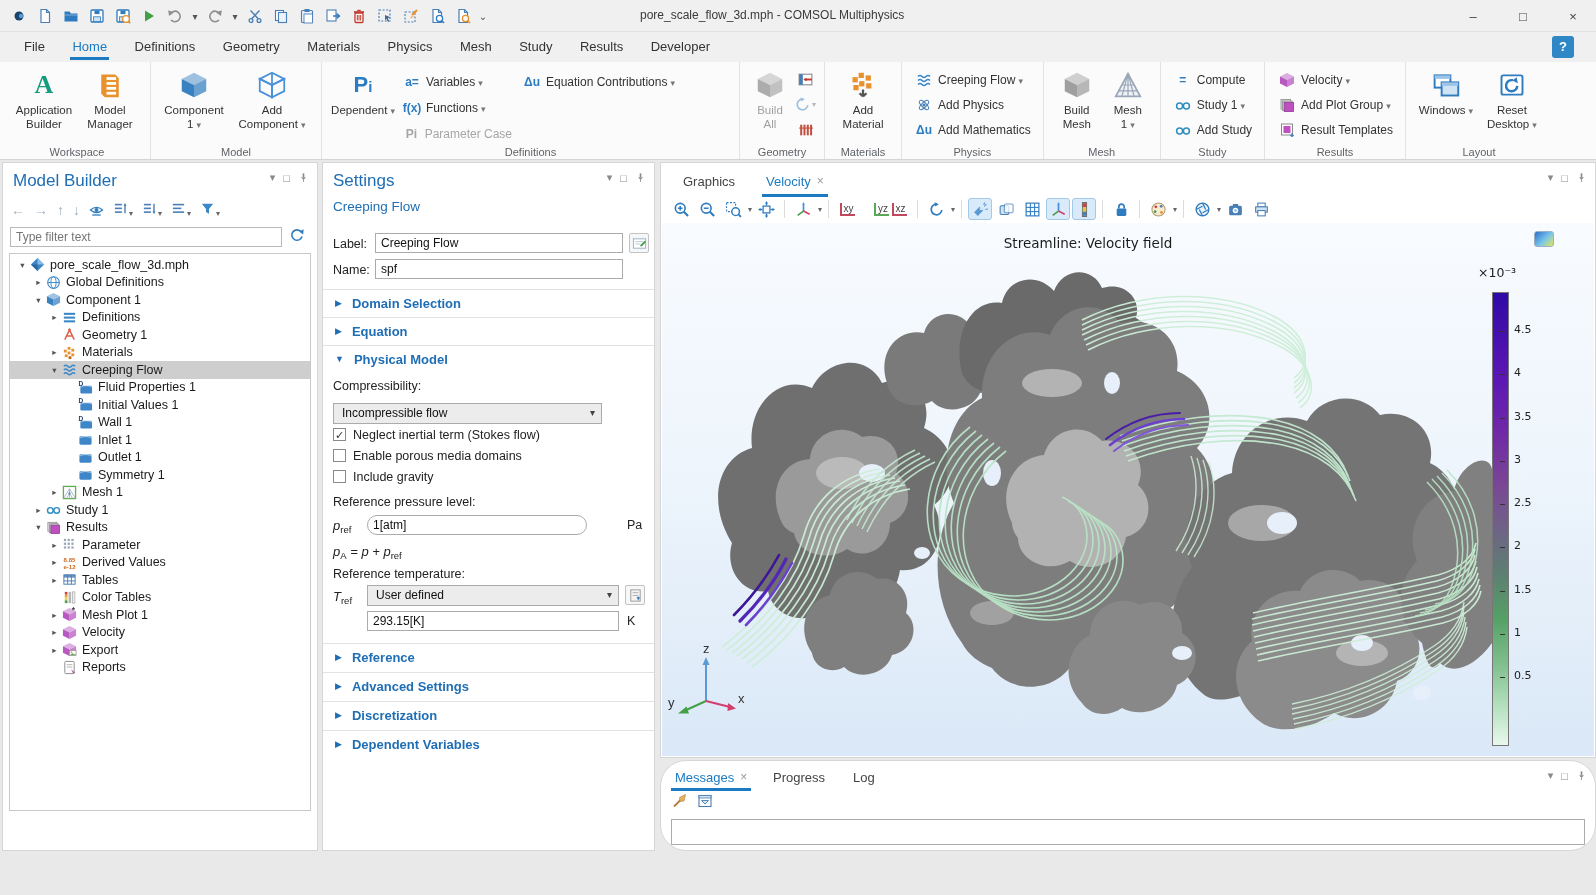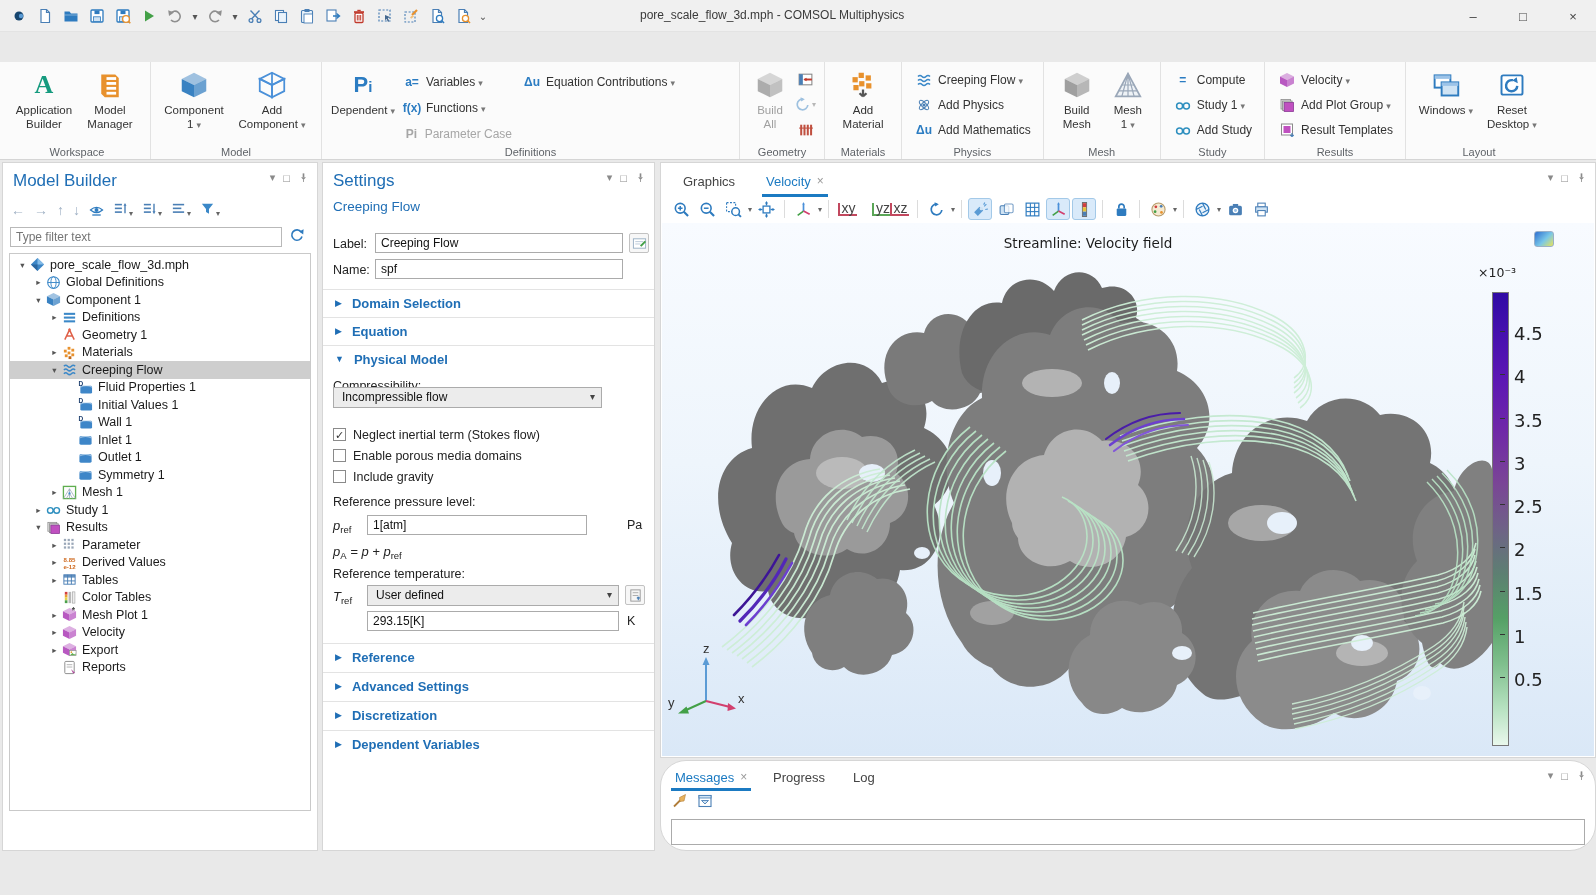--- a/index.html
+++ b/index.html
@@ -71,29 +71,29 @@
   #gfx{left:660px;top:162px;width:936px;height:596px;}
   .gtab{position:absolute;top:5px;height:26px;font-size:13px;color:#444;display:flex;align-items:center;gap:6px;}
   .gtab.active{color:#1b7ac2;}
   .gtab.active::after{content:"";position:absolute;left:-4px;right:-4px;bottom:-3px;height:3px;background:#1b7ac2;}
   .tclose{color:#9a9a9a;font-size:12px;}
   #gtools{position:absolute;left:8px;top:33px;height:26px;display:flex;align-items:center;gap:2px;}
   .gbtn{width:24px;height:22px;display:flex;align-items:center;justify-content:center;border-radius:3px;position:relative;}
   .gbtn svg{width:17px;height:17px;}
   .gbtn.on{background:#d9eafa;border:1px solid #a3c9e8;}
   .gsep{width:1px;height:18px;background:#dcdcdc;margin:0 4px;}
-  .vtxt{font-size:14px;color:#444;border-left:2px solid #c2485e;border-bottom:2px solid #c2485e;padding:0 1px 0 2px;line-height:11px;}
+  .vtxt{font-size:10px;color:#444;border-left:2px solid #c2485e;border-bottom:2px solid #c2485e;padding:0 1px 0 2px;line-height:11px;}
   .vtxt.g{border-color:#5ba657;margin-left:17px;}
   #canvas{position:absolute;left:1px;top:60px;right:1px;bottom:1px;background:linear-gradient(180deg,#f8fbff 0%,#eef5fc 45%,#dae8f7 100%);overflow:hidden;}
   #ptitle{position:absolute;left:0;right:80px;top:12px;text-align:center;font-size:13.5px;color:#1c1c1c;font-family:"DejaVu Sans",sans-serif;z-index:3;}
   #pbtn{position:absolute;right:40px;top:8px;width:20px;height:16px;border-radius:3px;background:linear-gradient(135deg,#2f6fd0,#79c7e8 55%,#e8e45a);border:1px solid #9ab0c8;z-index:3;}
   #cbar{position:absolute;right:85px;top:69px;width:17px;height:454px;border:1px solid #777;z-index:3;
     background:linear-gradient(180deg,#2f0aa5 0%,#4610ae 9%,#5c17b4 19%,#6f27a8 30%,#7a4596 42%,#6f6287 52%,#5d7f72 62%,#55a066 72%,#7fbf8d 82%,#b7e2c1 92%,#e9f8ec 100%);}
   #cbexp{position:absolute;right:78px;top:42px;font-size:12.5px;color:#222;z-index:3;font-family:"DejaVu Sans",sans-serif;}
-  .ctick{position:absolute;right:52px;width:28px;font-size:18px;color:#222;z-index:3;font-family:"DejaVu Sans",sans-serif;}
+  .ctick{position:absolute;right:52px;width:28px;font-size:11px;color:#222;z-index:3;font-family:"DejaVu Sans",sans-serif;}
   .ctick::before{content:"";position:absolute;left:-14px;top:8px;width:5px;height:1px;background:#333;}
   #scene{position:absolute;left:0;top:0;width:936px;height:536px;}
   
   #msg{left:660px;top:760px;width:936px;height:91px;border-radius:26px;}
   .mtab2{position:absolute;top:4px;height:24px;font-size:13px;color:#444;display:flex;align-items:center;gap:6px;}
   .mtab2.active{color:#1b7ac2;}
   .mtab2.active::after{content:"";position:absolute;left:-4px;right:-4px;bottom:-2px;height:3px;background:#1b7ac2;}
   #msgtools{position:absolute;left:10px;top:32px;display:flex;gap:10px;}
   #msgtools svg{width:16px;height:16px;}
   #msgbox{position:absolute;left:10px;right:10px;top:58px;bottom:5px;border:1px solid #ababab;background:#fff;}
@@ -616,20 +616,33 @@
           </svg>
         </span>
       <span class="qchev">⌄</span>
     </div>
     <div id="wtitle">pore_scale_flow_3d.mph - COMSOL Multiphysics</div>
     <div class="wctl" style="right:100px">–</div>
     <div class="wctl" style="right:50px">□</div>
     <div class="wctl" style="right:0">×</div>
   </div>
 
+  <div id="menubar">
+    <span style="margin-left:12px" class="mtab">File</span>
+    <span class="mtab active">Home</span>
+    <span class="mtab">Definitions</span>
+    <span class="mtab">Geometry</span>
+    <span class="mtab">Materials</span>
+    <span class="mtab">Physics</span>
+    <span class="mtab">Mesh</span>
+    <span class="mtab">Study</span>
+    <span class="mtab">Results</span>
+    <span class="mtab">Developer</span>
+    <span id="helpbtn">?</span>
+  </div>
 
   <div id="ribbon">
     <div class="rgroup">
       <div class="rbig" style="width:66px">
         <span class="bic">
             <span style="font-size:26px;font-weight:bold;color:#169b7f;font-family:'Liberation Serif',serif">A</span>
           </span>
         <span>Application Builder</span>
       </div>
       <div class="rbig" style="width:66px">
@@ -1092,32 +1105,32 @@
     <div class="sect" style="top:154px">
         <span class="chev">▶</span>
         <span>Equation</span>
       </div>
     <div class="sect" style="top:182px">
         <span class="chev">▼</span>
         <span>Physical Model</span>
       </div>
 
     <span class="slab" style="left:10px;top:216px">Compressibility:</span>
-    <div class="sdrop" style="left:10px;top:224px;width:269px"><span>Incompressible flow</span></div>
+    <div class="sdrop" style="left:10px;top:240px;width:269px"><span>Incompressible flow</span></div>
 
     <span class="cbox" style="left:10px;top:265px">✓</span>
     <span class="cblab" style="left:30px;top:265px">Neglect inertial term (Stokes flow)</span>
     <span class="cbox" style="left:10px;top:286px"></span>
     <span class="cblab" style="left:30px;top:286px">Enable porous media domains</span>
     <span class="cbox" style="left:10px;top:307px"></span>
     <span class="cblab" style="left:30px;top:307px">Include gravity</span>
 
     <span class="slab" style="left:10px;top:332px">Reference pressure level:</span>
     <span class="slab sym" style="left:10px;top:355px"><span>p</span><span class="sub">ref</span></span>
-    <input class="sfield" style="left: 44px; top: 352px; width: 220px;" value="1[atm]">
+    <input class="sfield" style="left: 44px; top: 352px; width: 220px; border-radius: 10px;" value="1[atm]">
     <span class="slab" style="left:304px;top:355px">Pa</span>
     <span class="slab sym" style="left:10px;top:381px"><span>p</span><span class="sub">A</span><span> = p + p</span><span class="sub">ref</span></span>
     <span class="slab" style="left:10px;top:404px">Reference temperature:</span>
     <span class="slab sym" style="left:10px;top:426px"><span>T</span><span class="sub">ref</span></span>
     <div class="sdrop" style="left:44px;top:422px;width:252px"><span>User defined</span></div>
     <span class="sbtn" style="left:302px;top:422px">
         <svg>
           <use href="#modelinput"></use>
         </svg>
       </span>

